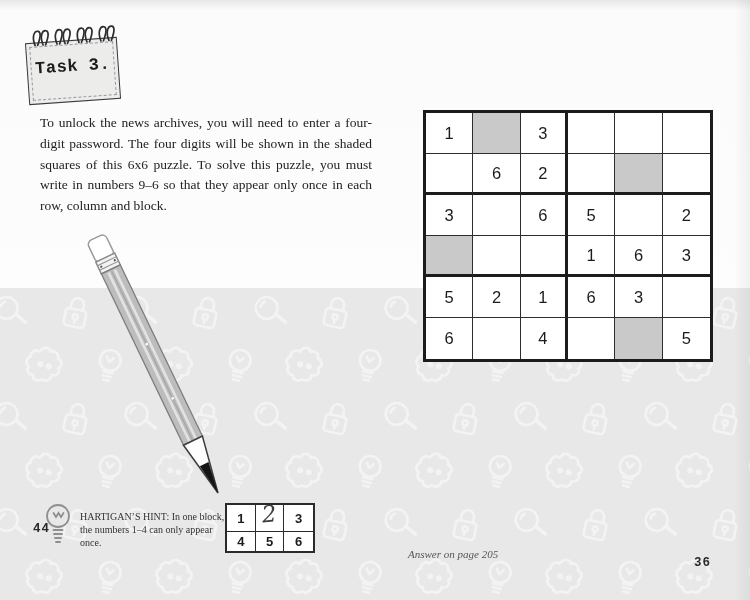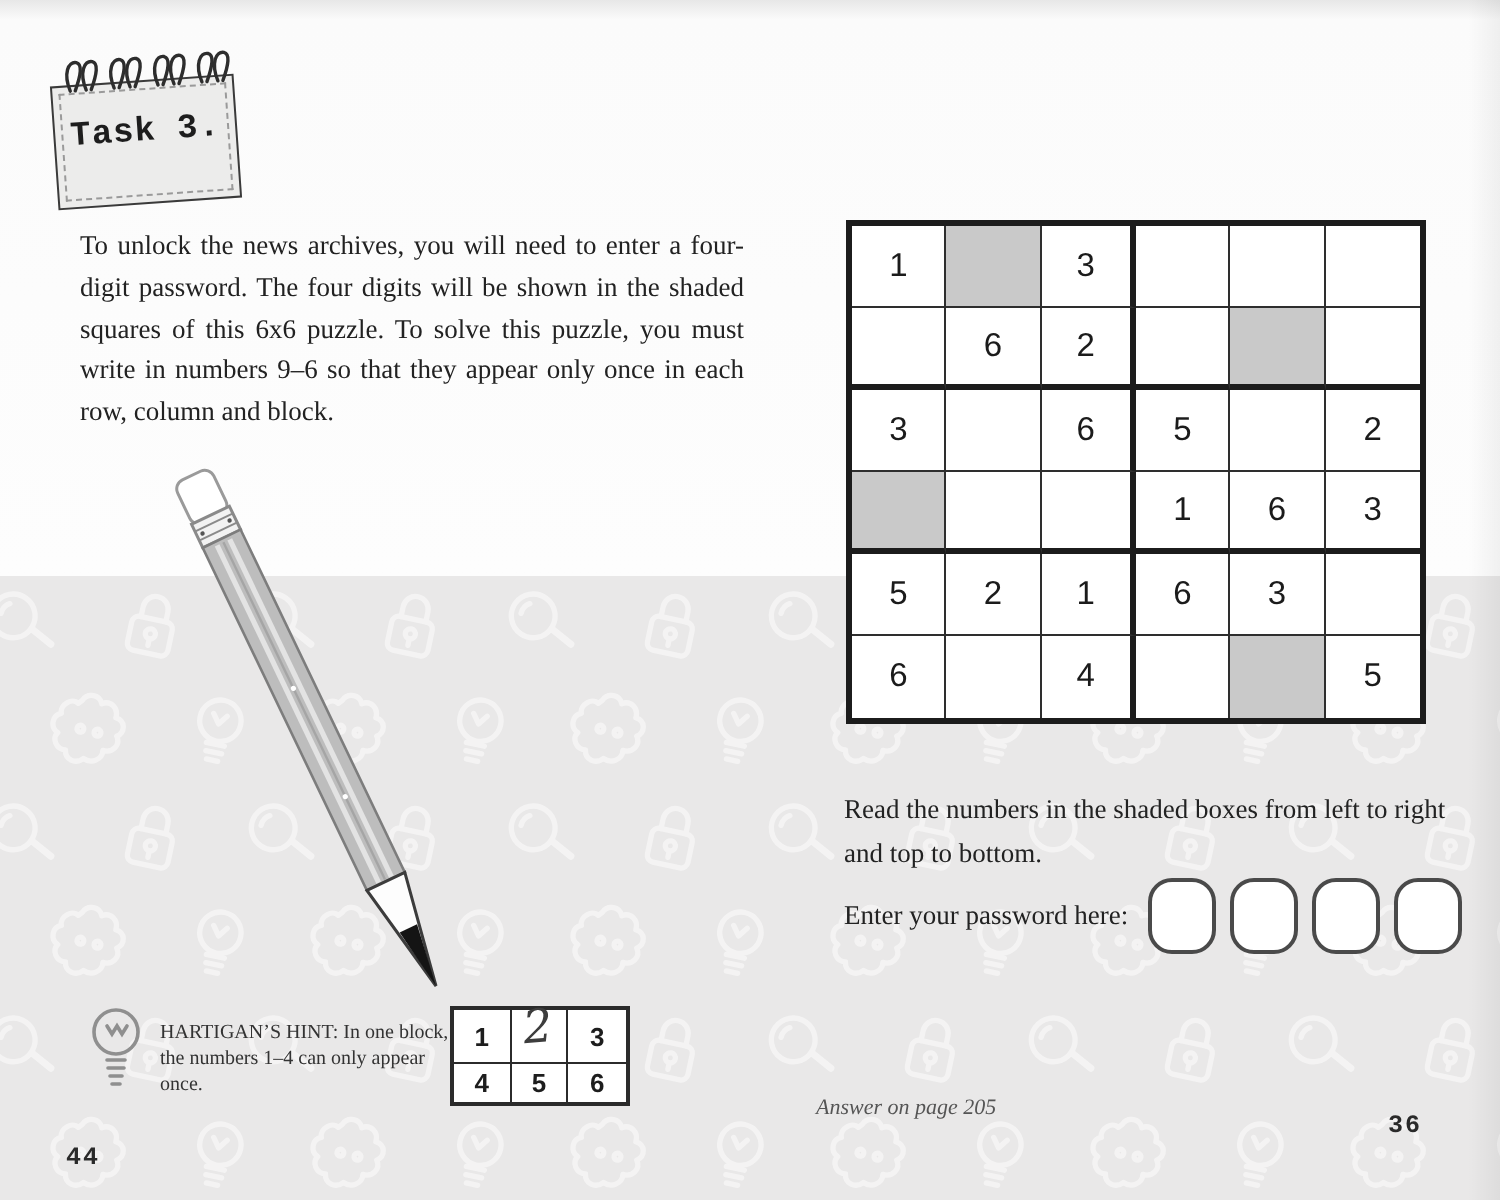--- a/index.html
+++ b/index.html
@@ -46,21 +46,21 @@
   .cell.bR{border-right:3px solid #1c1c1c}.cell.eR{border-right:none}
   .cell.bB{border-bottom:3px solid #1c1c1c}.cell.eB{border-bottom:none}
   .cell.shaded{background:#c9c9c9}
   
   .read-block{position:absolute;left:422px;top:394px;width:312px;font-size:13.5px;line-height:21.5px;color:#222;}
   .pw-row{position:absolute;left:422px;top:436px;height:44px;display:flex;align-items:center;gap:6px;}
   .pw-label{font-size:13.5px;color:#222;margin-right:4px;white-space:nowrap;}
   .pw-box{width:34px;height:38px;border:2.2px solid #4a4a4a;border-radius:12px;background:#fff;box-sizing:border-box;}
   .answer-note{position:absolute;left:408px;top:548px;font:italic 11px "Liberation Serif",serif;color:#555;}
   .pageno{position:absolute;font:bold 12.5px "Liberation Mono",monospace;color:#2a2a2a;letter-spacing:1px;}
-  .pageno.left{left:33px;top:572px;}
+  .pageno.left{left:33px;top:522px;}
   .pageno.right{left:694px;top:556px;}
 </style>
 </head>
 <body>
 
 <div class="stage">
   <div class="band-top"></div>
   <div class="band-gray">
     <div id="pattern">
         <span class="pattern-icon" style="left: -12px; top: 2px;"><svg width="46" height="46" viewBox="0 0 40 40">
@@ -731,27 +731,17 @@
       <div class="cell">3</div>
       <div class="cell eR"></div>
       <div class="cell eB">6</div>
       <div class="cell eB"></div>
       <div class="cell bR eB">4</div>
       <div class="cell eB"></div>
       <div class="cell shaded eB"></div>
       <div class="cell eR eB">5</div>
     </div>
 
-  <div class="read-block">Read the numbers in the shaded boxes from left to right and top to bottom.</div>
-  <div class="pw-row">
-    <span class="pw-label">Enter your password here:</span>
-    <span id="pw-boxes" style="display:flex;gap:7px;">
-        <div class="pw-box"></div>
-        <div class="pw-box"></div>
-        <div class="pw-box"></div>
-        <div class="pw-box"></div>
-      </span>
-  </div>
 
   <div class="answer-note">Answer on page 205</div>
   <div class="pageno left">44</div>
   <div class="pageno right">36</div>
 </div>
 
 </body></html>

